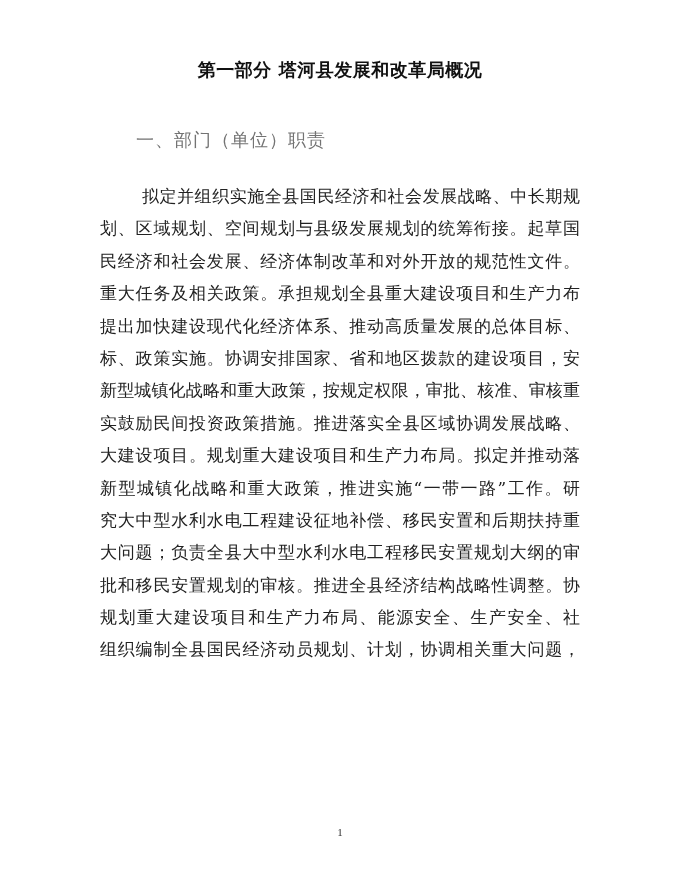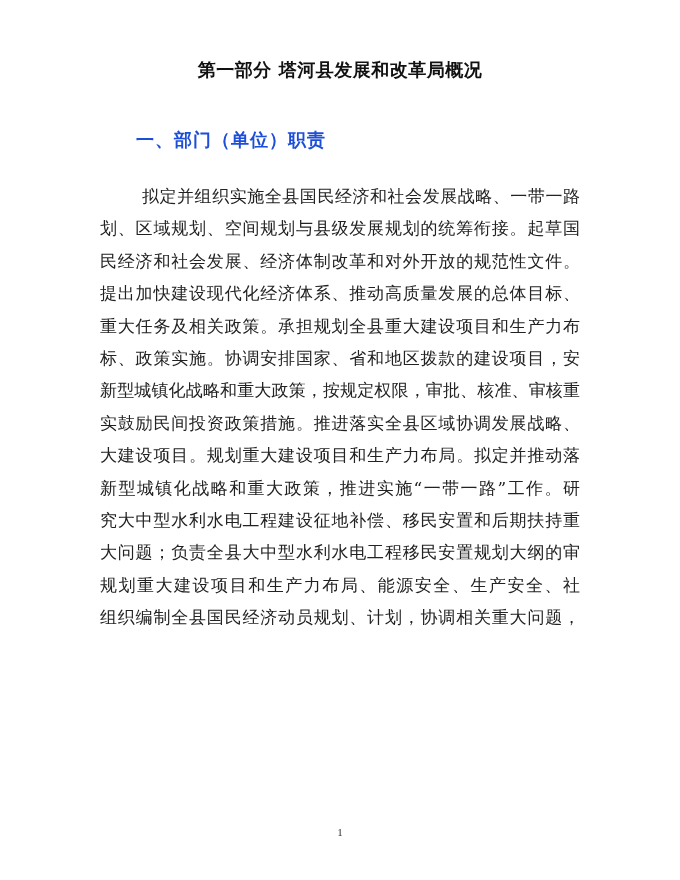--- a/index.html
+++ b/index.html
@@ -3,46 +3,47 @@
 <meta charset="utf-8">
 <style>
   html, body { margin:0; padding:0; background:#ffffff; }
   body { width:680px; height:880px; position:relative; overflow:hidden;
          font-family:"DejaVu Serif","Liberation Serif",serif; color:#1a1a1a; }
   .page { position:absolute; left:0; top:0; width:680px; height:616px; background:#fff; }
   .title { position:absolute; top:58px; left:0; width:680px; text-align:center;
            font-family:"DejaVu Sans","Liberation Sans",sans-serif; font-size:18px; font-weight:bold;
            letter-spacing:0.5px; color:#111; }
   .heading { position:absolute; top:128px; left:136px;
-             font-family:"DejaVu Sans","Liberation Sans",sans-serif; font-size:18px; font-weight:bold;
-             color:#1d4ed8; letter-spacing:1px; }
+             font-family:"DejaVu Sans","Liberation Sans",sans-serif; font-size:18px; font-weight:normal;
+             color:#737373; letter-spacing:1px; }
   .body-text { position:absolute; top:180px; left:100px; width:480px; }
   .line { height:32.4px; line-height:32.4px; font-size:17px; white-space:nowrap;
           text-align:justify; text-align-last:justify; color:#222; }
   .line.first { padding-left:42px; }
   .line.last { text-align-last:justify; }
   .page-number { position:absolute; top:826px; left:0; width:680px; text-align:center;
                  font-family:"Liberation Serif",serif; font-size:11px; color:#333; }
 </style>
 </head>
 <body>
 
 <div class="page">
   <div class="title">第一部分  塔河县发展和改革局概况</div>
   <div class="heading">一、部门（单位）职责</div>
   <div class="body-text">
-    <div class="line first">拟定并组织实施全县国民经济和社会发展战略、一带一路</div>
+    <div class="line first">拟定并组织实施全县国民经济和社会发展战略、中长期规</div>
     <div class="line">划、区域规划、空间规划与县级发展规划的统筹衔接。起草国</div>
     <div class="line">民经济和社会发展、经济体制改革和对外开放的规范性文件。</div>
+    <div class="line">重大任务及相关政策。承担规划全县重大建设项目和生产力布</div>
     <div class="line">提出加快建设现代化经济体系、推动高质量发展的总体目标、</div>
-    <div class="line">重大任务及相关政策。承担规划全县重大建设项目和生产力布</div>
     <div class="line">标、政策实施。协调安排国家、省和地区拨款的建设项目，安</div>
     <div class="line">新型城镇化战略和重大政策，按规定权限，审批、核准、审核重</div>
     <div class="line">实鼓励民间投资政策措施。推进落实全县区域协调发展战略、</div>
     <div class="line">大建设项目。规划重大建设项目和生产力布局。拟定并推动落</div>
     <div class="line">新型城镇化战略和重大政策，推进实施“一带一路”工作。研</div>
     <div class="line">究大中型水利水电工程建设征地补偿、移民安置和后期扶持重</div>
     <div class="line">大问题；负责全县大中型水利水电工程移民安置规划大纲的审</div>
+    <div class="line">批和移民安置规划的审核。推进全县经济结构战略性调整。协</div>
     <div class="line">规划重大建设项目和生产力布局、能源安全、生产安全、社</div>
     <div class="line last">组织编制全县国民经济动员规划、计划，协调相关重大问题，</div>
   </div>
   <div class="page-number">1</div>
 </div>
 
 </body></html>

